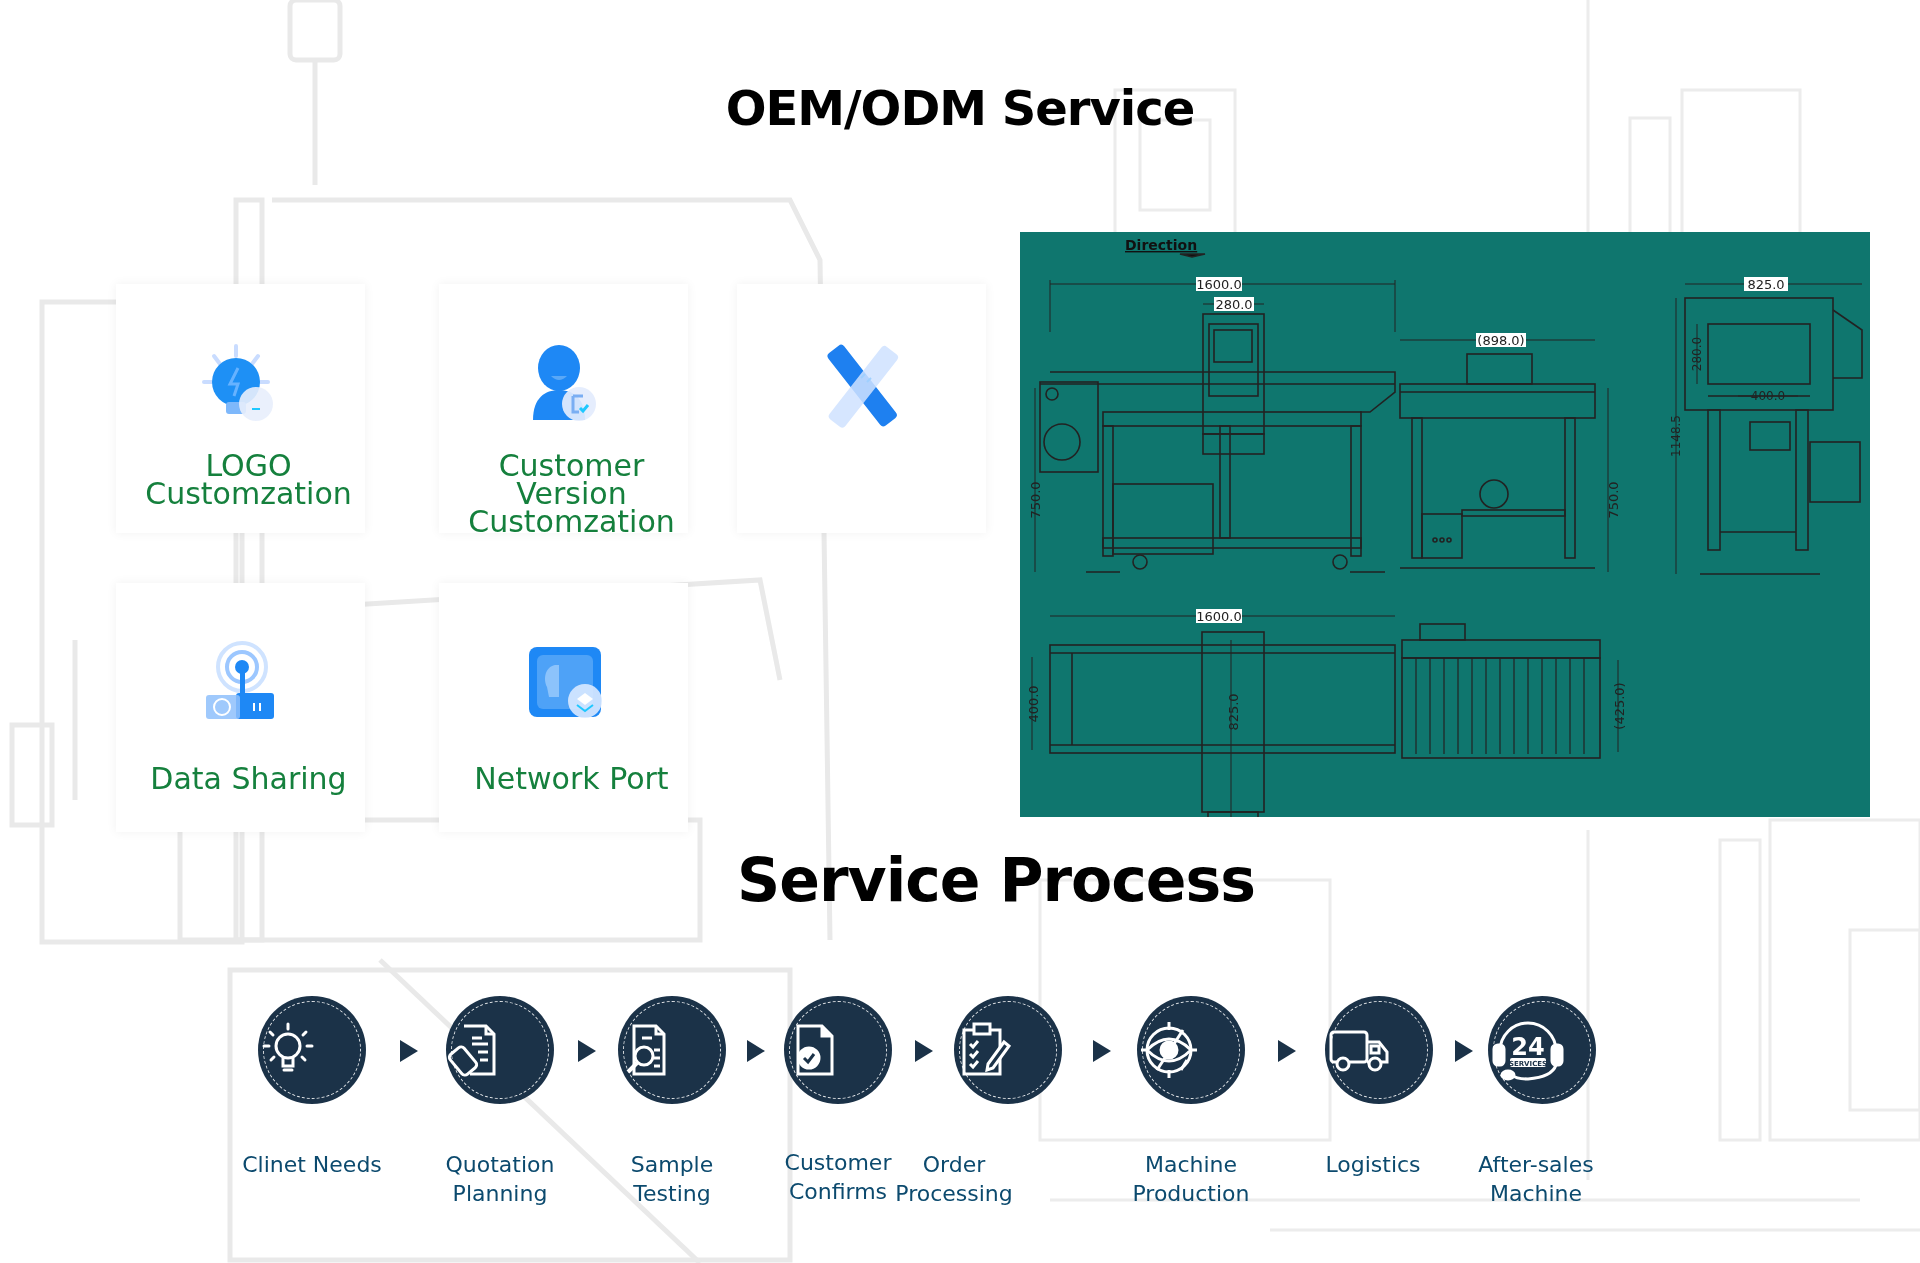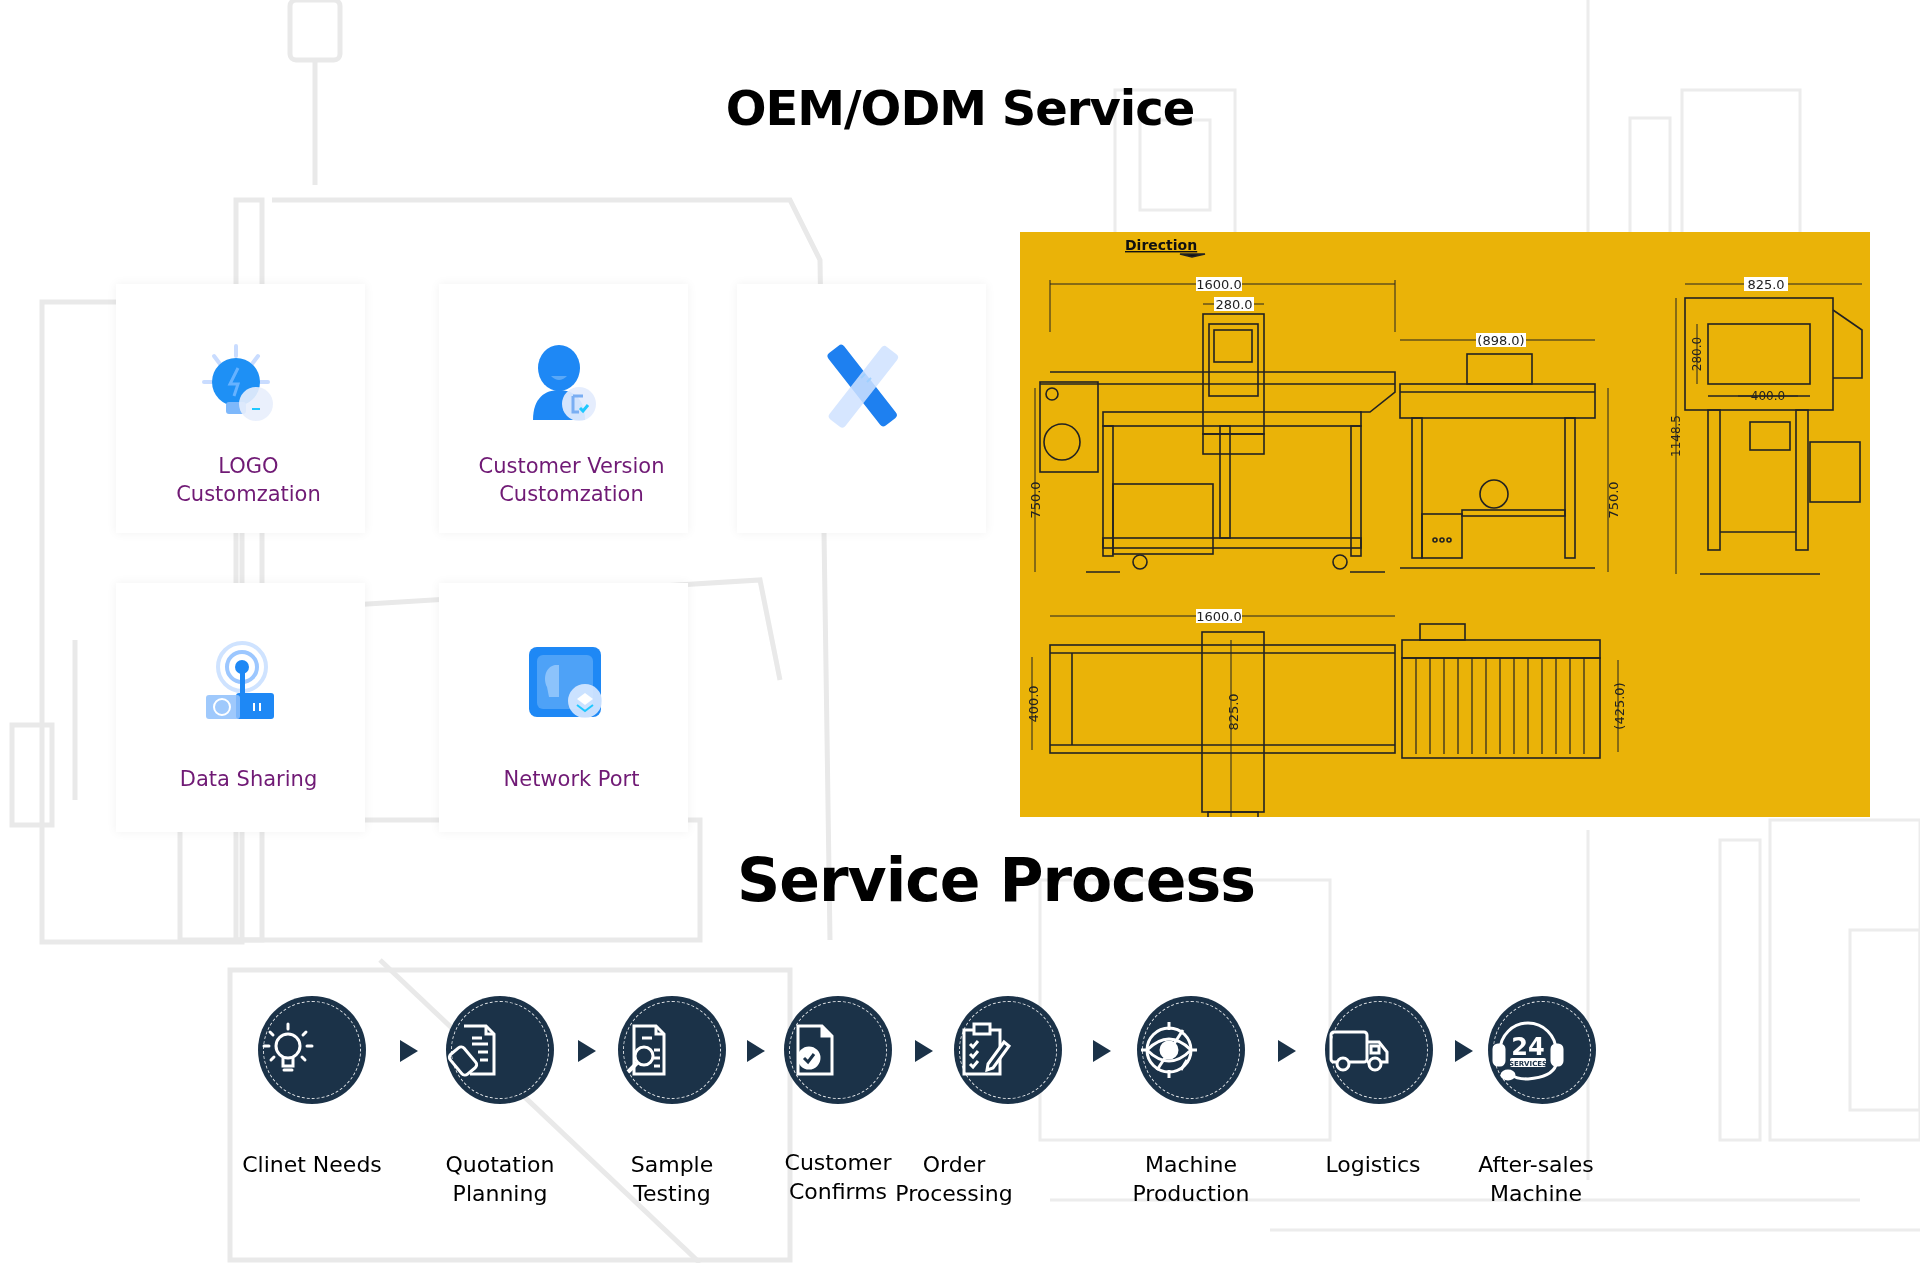--- a/index.html
+++ b/index.html
@@ -18,40 +18,40 @@
   #t1 { top: 80px; font-size: 48px; }
   #t2 { top: 845px; font-size: 60px; padding-left: 36px; }
 
   .card {
     position: absolute; width: 249px; height: 249px; background: #fff;
     box-shadow: 0 0 10px rgba(0,0,0,0.06);
   }
   .card .ico { position: absolute; left: 0; right: 0; top: 58px; height: 90px; display: flex; justify-content: center; }
   .card .lbl {
     position: absolute; left: 16px; right: 0; text-align: center;
-    font-size: 21px; line-height: 28px; color: #701a75;
+    font-size: 30px; line-height: 28px; color: #15803d;
   }
   .card .lbl.two { top: 168px; }
   .card .lbl.one { top: 182px; }
 
-  .drawing { position: absolute; left: 1020px; top: 232px; width: 850px; height: 585px; background: #eab308; }
+  .drawing { position: absolute; left: 1020px; top: 232px; width: 850px; height: 585px; background: #0f766e; }
   .drawing svg text { font-family: "DejaVu Sans", sans-serif; }
 
   .step { position: absolute; top: 996px; width: 108px; height: 108px; }
   .step .circ {
     width: 108px; height: 108px; border-radius: 50%; background: #1b3248;
     position: relative; display: flex; align-items: center; justify-content: flex-start;
   }
   .step .circ::after {
     content: ""; position: absolute; left: 5px; top: 5px; right: 5px; bottom: 5px;
     border-radius: 50%; border: 1px dashed rgba(255,255,255,0.85);
   }
   .slabel {
     position: absolute; top: 1150px; width: 200px; text-align: center;
-    font-size: 22px; line-height: 29px; color: #000000;
+    font-size: 22px; line-height: 29px; color: #0c4a6e;
   }
   .arrow {
     position: absolute; top: 1040px; width: 0; height: 0;
     border-top: 11px solid transparent; border-bottom: 11px solid transparent;
     border-left: 18px solid #1b3248;
   }
 </style>
 </head>
 <body>
 

